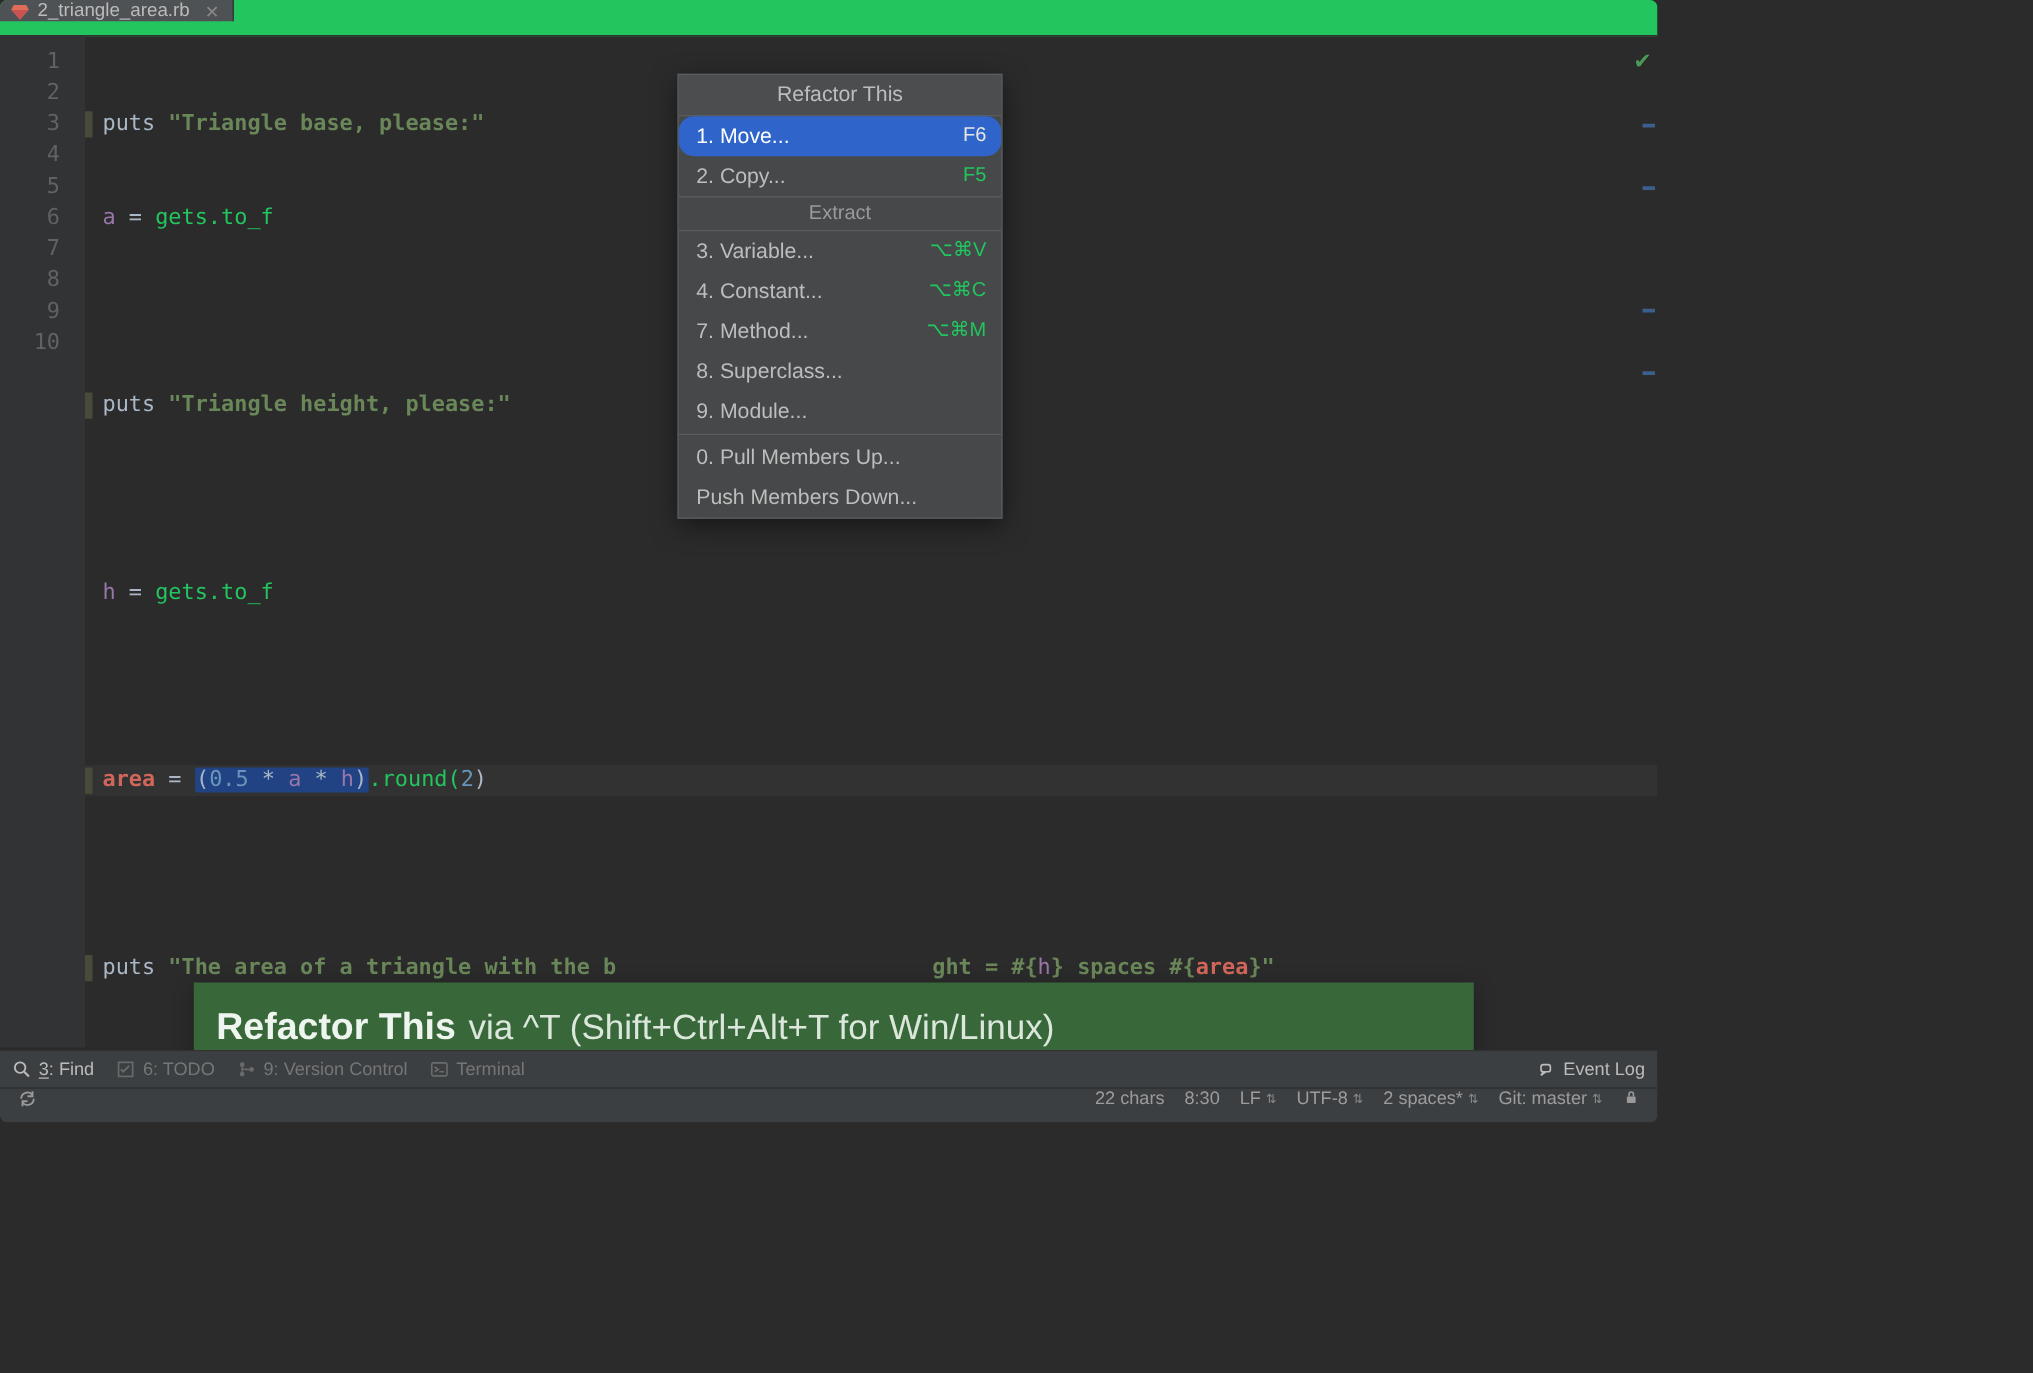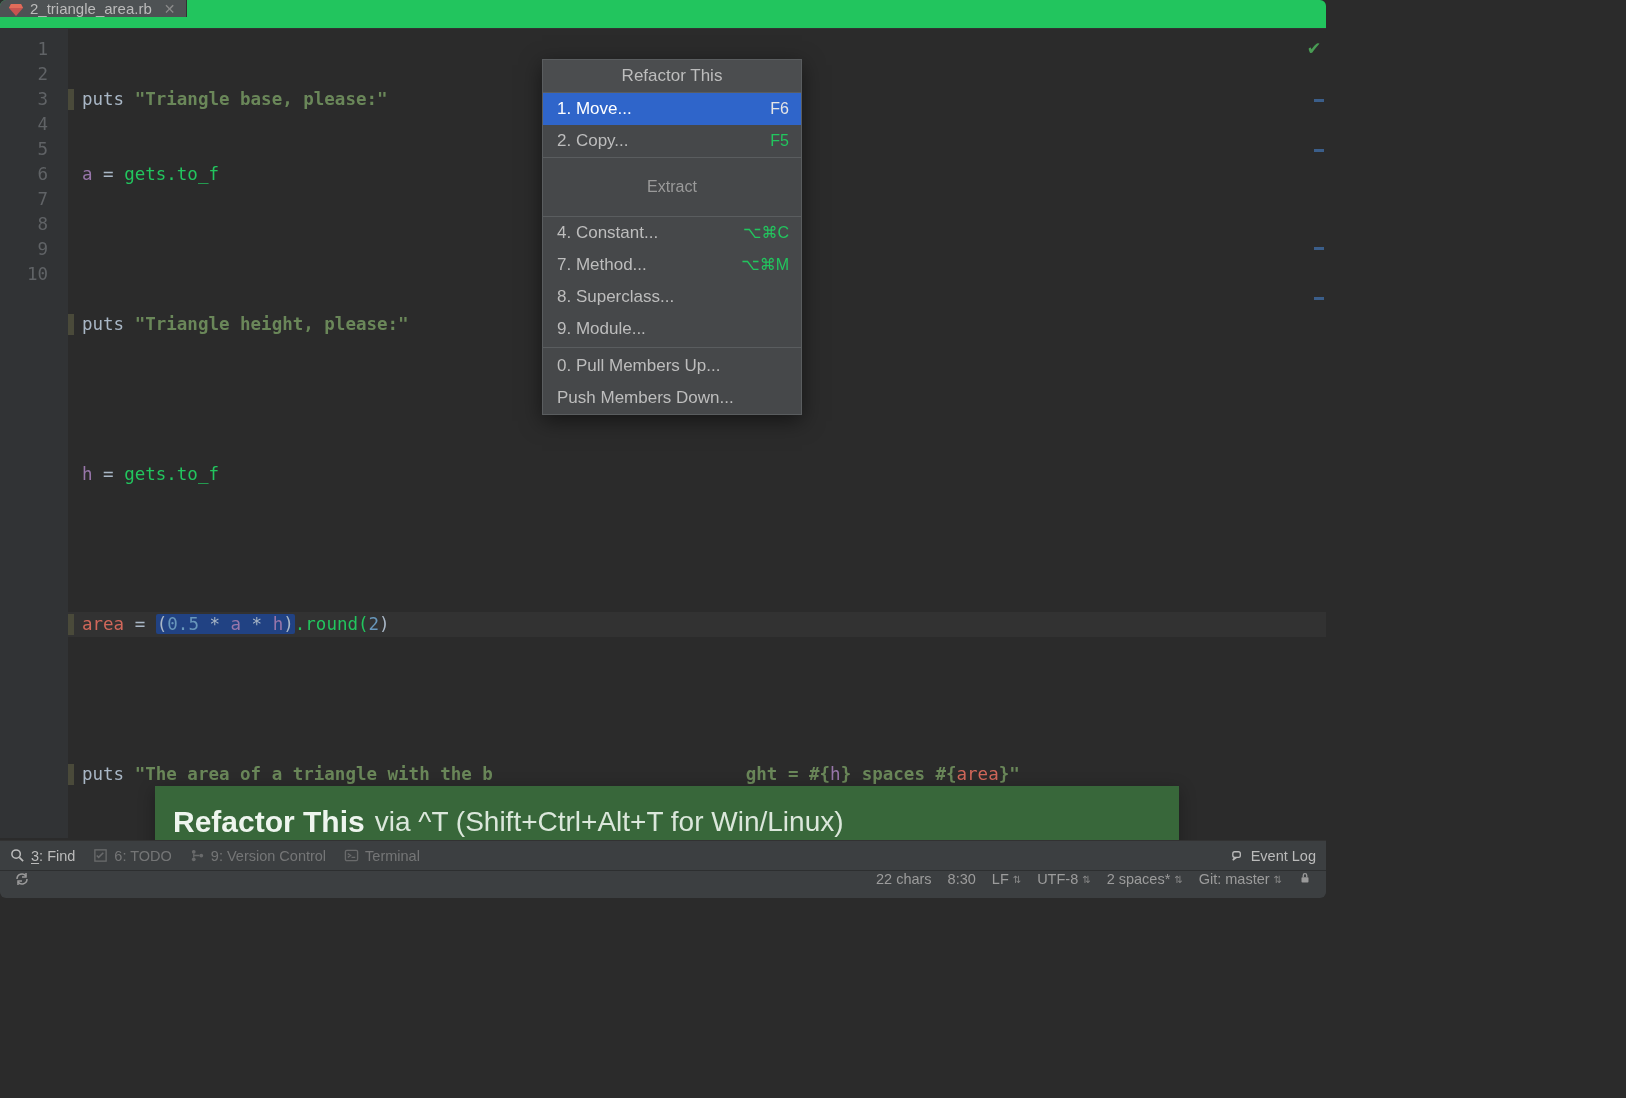--- a/index.html
+++ b/index.html
@@ -88,21 +88,21 @@
   }
   .codeline.current-line .marker { background: #4a4a3a; }
   
   .kw   { color: #a9b7c6; }
   .str  { color: #6a8759; font-weight: bold; }
   .var  { color: #9876aa; }
   .op   { color: #a9b7c6; }
   .num  { color: #6897bb; }
   .call { color: #22c55e; }
   .sel-bg { background: #214283; border-radius: 2px; padding: 0 1px; }
-  .area { color: #d1675a; }
+  .area { color: #d1675a; font-weight: bold; }
 
   
   .right-stripe {
     position: absolute;
     right: 0;
     top: 29px;
     width: 14px;
     bottom: 60px;
   }
   .check-icon {
@@ -134,34 +134,35 @@
   .popup-title {
     text-align: center;
     padding: 6px 0;
     border-bottom: 1px solid #5a5d5f;
     background: #4b4d4f;
     font-size: 17px;
     color: #bdbdbd;
   }
   .popup-section {
     text-align: center;
-    padding: 20px 0;
+    padding: 4px 0;
     color: #9a9a9a;
     font-size: 16px;
     border-top: 1px solid #5a5d5f;
     border-bottom: 1px solid #5a5d5f;
     background: #46484a;
   }
   .popup-item {
     display: flex;
     justify-content: space-between;
     align-items: center;
     padding: 4px 12px 4px 14px;
     line-height: 24px;
     cursor: default;
+    border-radius: 12px;
   }
   .popup-item.sel {
     background: #2f65ca;
     color: #ffffff;
   }
   .popup-item .sc { color: #22c55e; font-size: 16px; }
   .popup-item.sel .sc { color: #e5e5e5; }
   .popup hr {
     border: none;
     border-top: 1px solid #5a5d5f;
@@ -294,20 +295,24 @@
   <div class="popup-item sel">
     <span>1. Move...</span>
     <span class="sc">F6</span>
   </div>
   <div class="popup-item">
     <span>2. Copy...</span>
     <span class="sc">F5</span>
   </div>
   <div class="popup-section">Extract</div>
   <div class="popup-item">
+        <span>3. Variable...</span>
+        <span class="sc">⌥⌘V</span>
+      </div>
+  <div class="popup-item">
         <span>4. Constant...</span>
         <span class="sc">⌥⌘C</span>
       </div>
   <div class="popup-item">
         <span>7. Method...</span>
         <span class="sc">⌥⌘M</span>
       </div>
   <div class="popup-item">
         <span>8. Superclass...</span>
         <span class="sc"></span>

